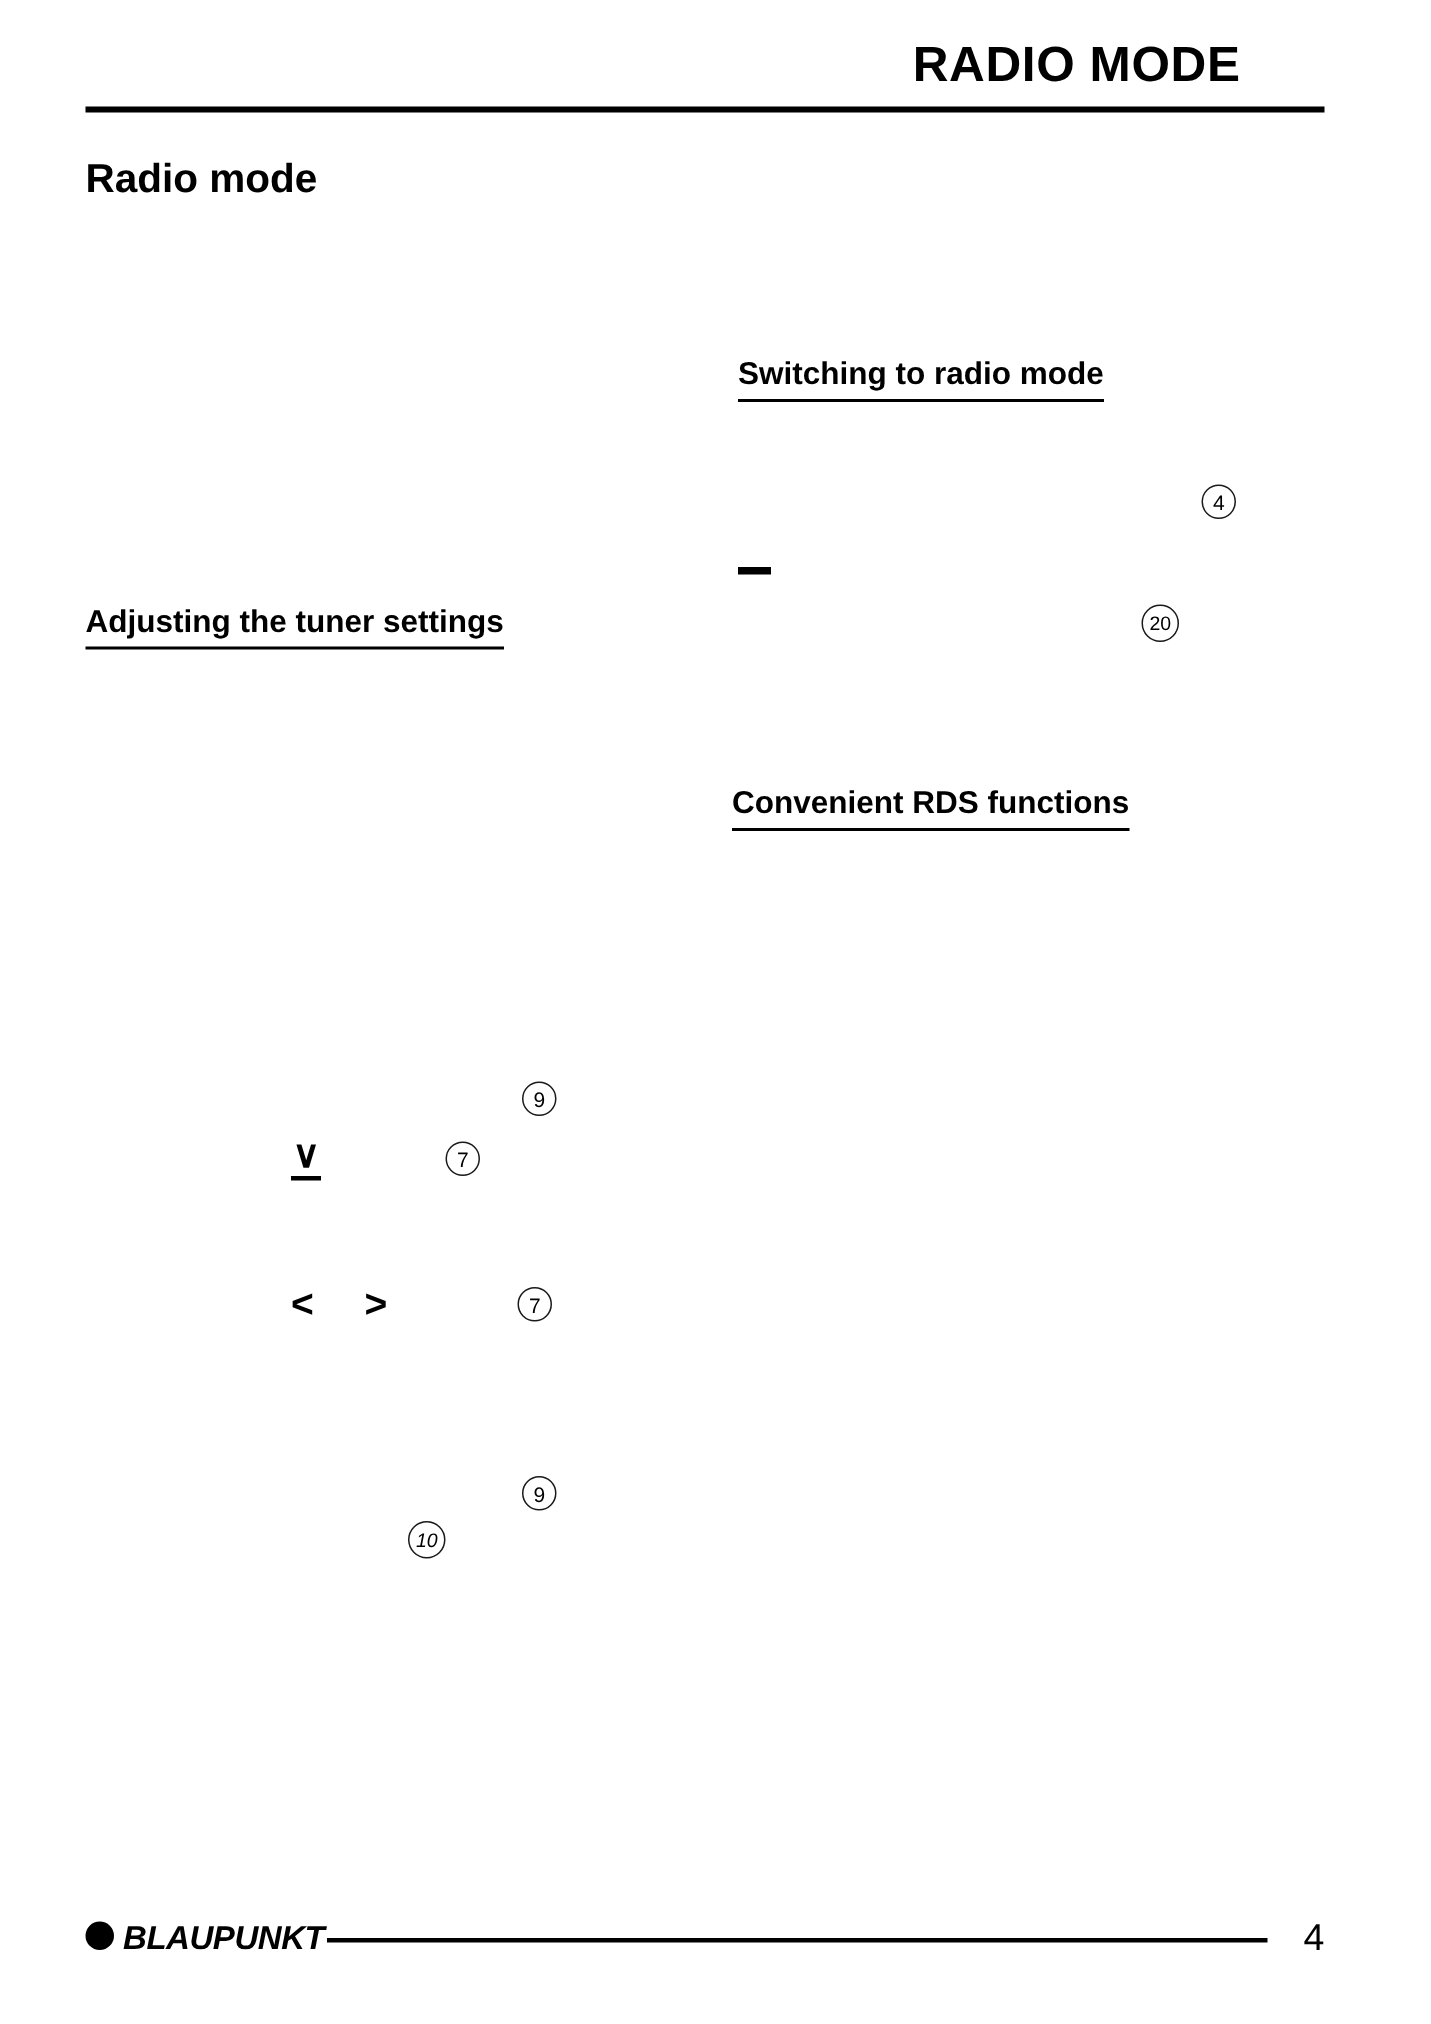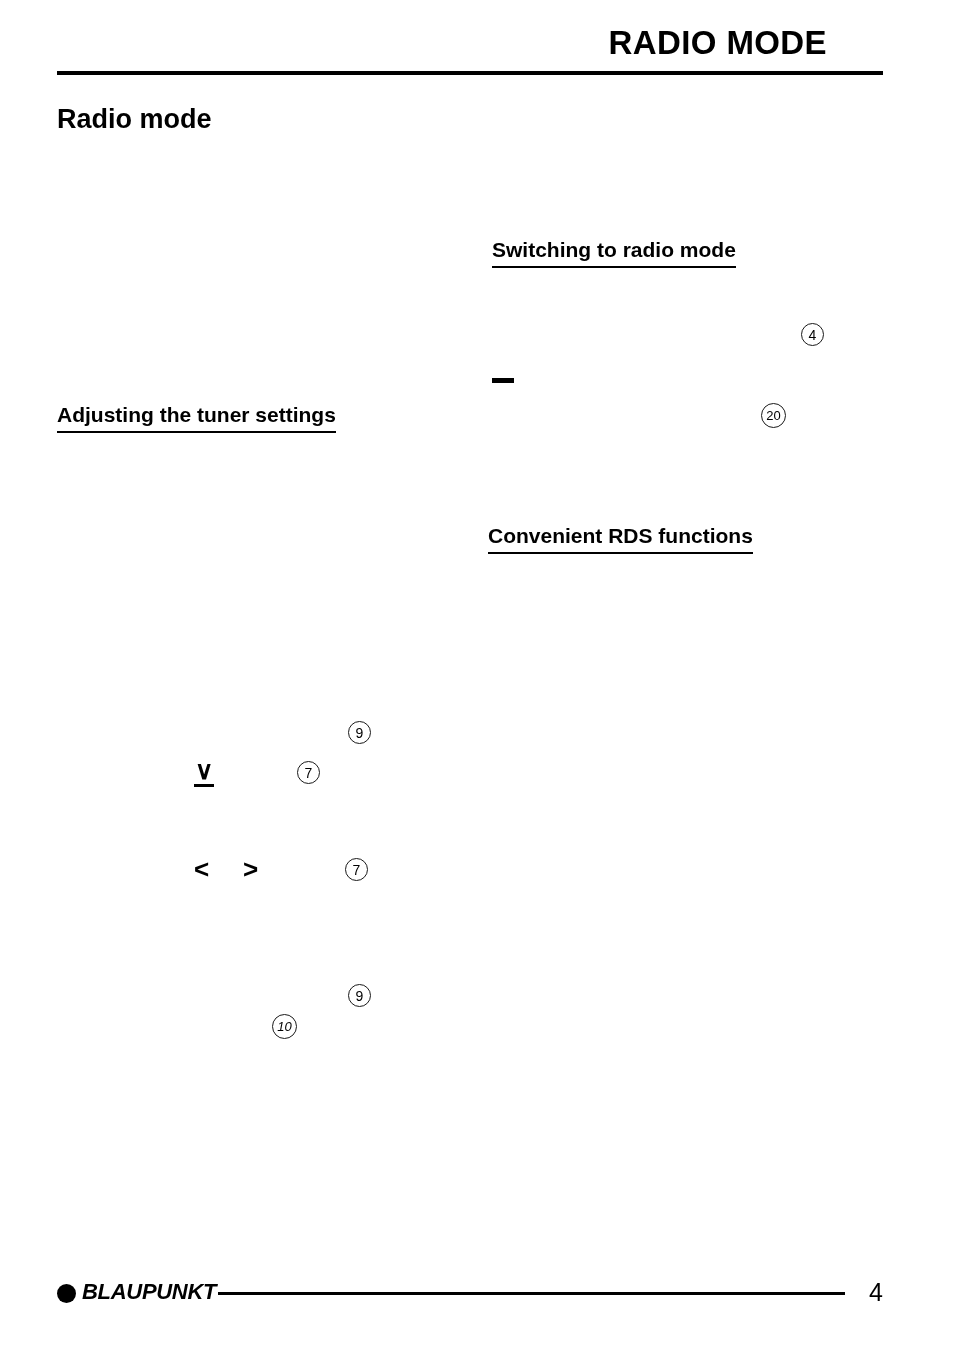--- a/index.html
+++ b/index.html
@@ -131,21 +131,21 @@
     top: 856px;
     font-size: 26px;
   }
 
   
   .brand {
     position: absolute;
     left: 57px;
     top: 1281px;
     display: flex;
-    align-items: flex-end;
+    align-items: flex-start;
     gap: 6px;
   }
   .brand-dot {
     width: 19px;
     height: 19px;
     border-radius: 50%;
     background: #000000;
     display: block;
   }
   .brand-name {

